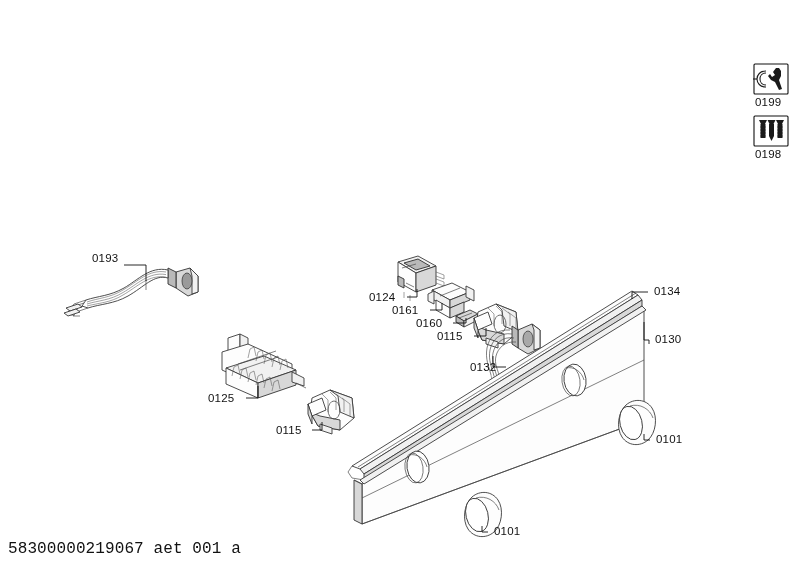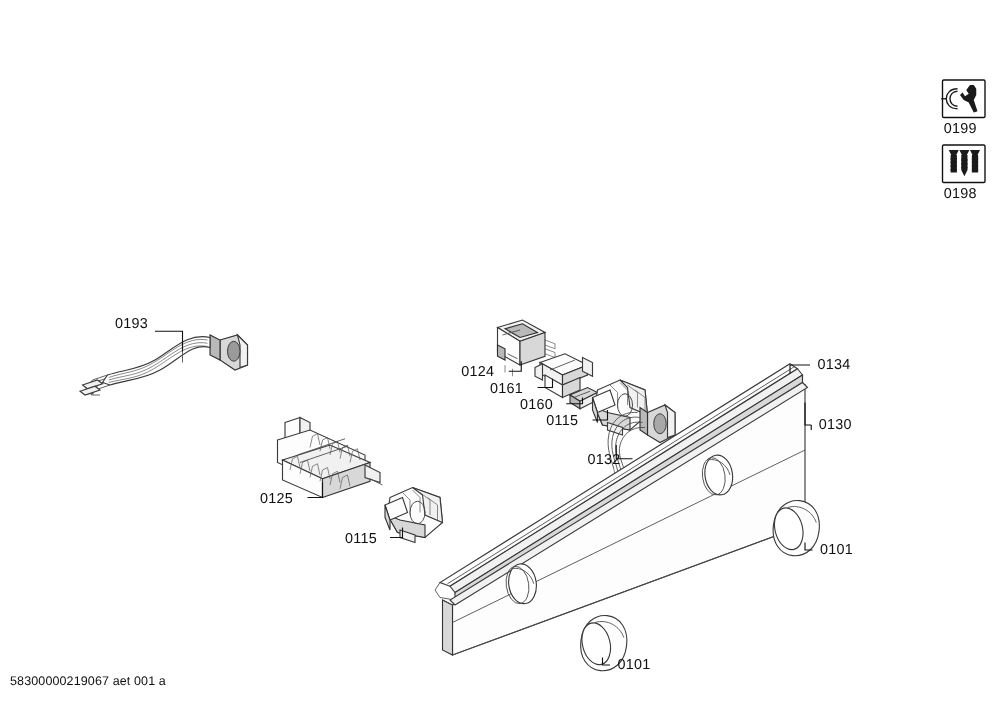--- a/index.html
+++ b/index.html
@@ -32,22 +32,22 @@
   .lbl {
     font-family: "Liberation Sans", sans-serif;
     font-size: 11.5px;
     fill: #111111;
     letter-spacing: 0.2px;
   }
   .footer-text {
     position: absolute;
     left: 8px;
     top: 540px;
-    font-family: Liberation Sans, sans-serif;
-    font-size: 10px;
+    font-family: Liberation Mono, monospace;
+    font-size: 16px;
     color: #111111;
     letter-spacing: 0.1px;
     white-space: nowrap;
   }
   .ldr { stroke: #111111; stroke-width: 0.9; fill: none; }
   .outline { stroke: #3a3a3a; stroke-width: 0.9; fill: #ffffff; }
   .outline-thin { stroke: #4a4a4a; stroke-width: 0.7; fill: none; }
   .face-light { fill: #fdfdfd; stroke: #3a3a3a; stroke-width: 0.9; }
   .face-mid { fill: #f1f1f1; stroke: #3a3a3a; stroke-width: 0.9; }
   .face-dark { fill: #d8d8d8; stroke: #333333; stroke-width: 0.9; }

